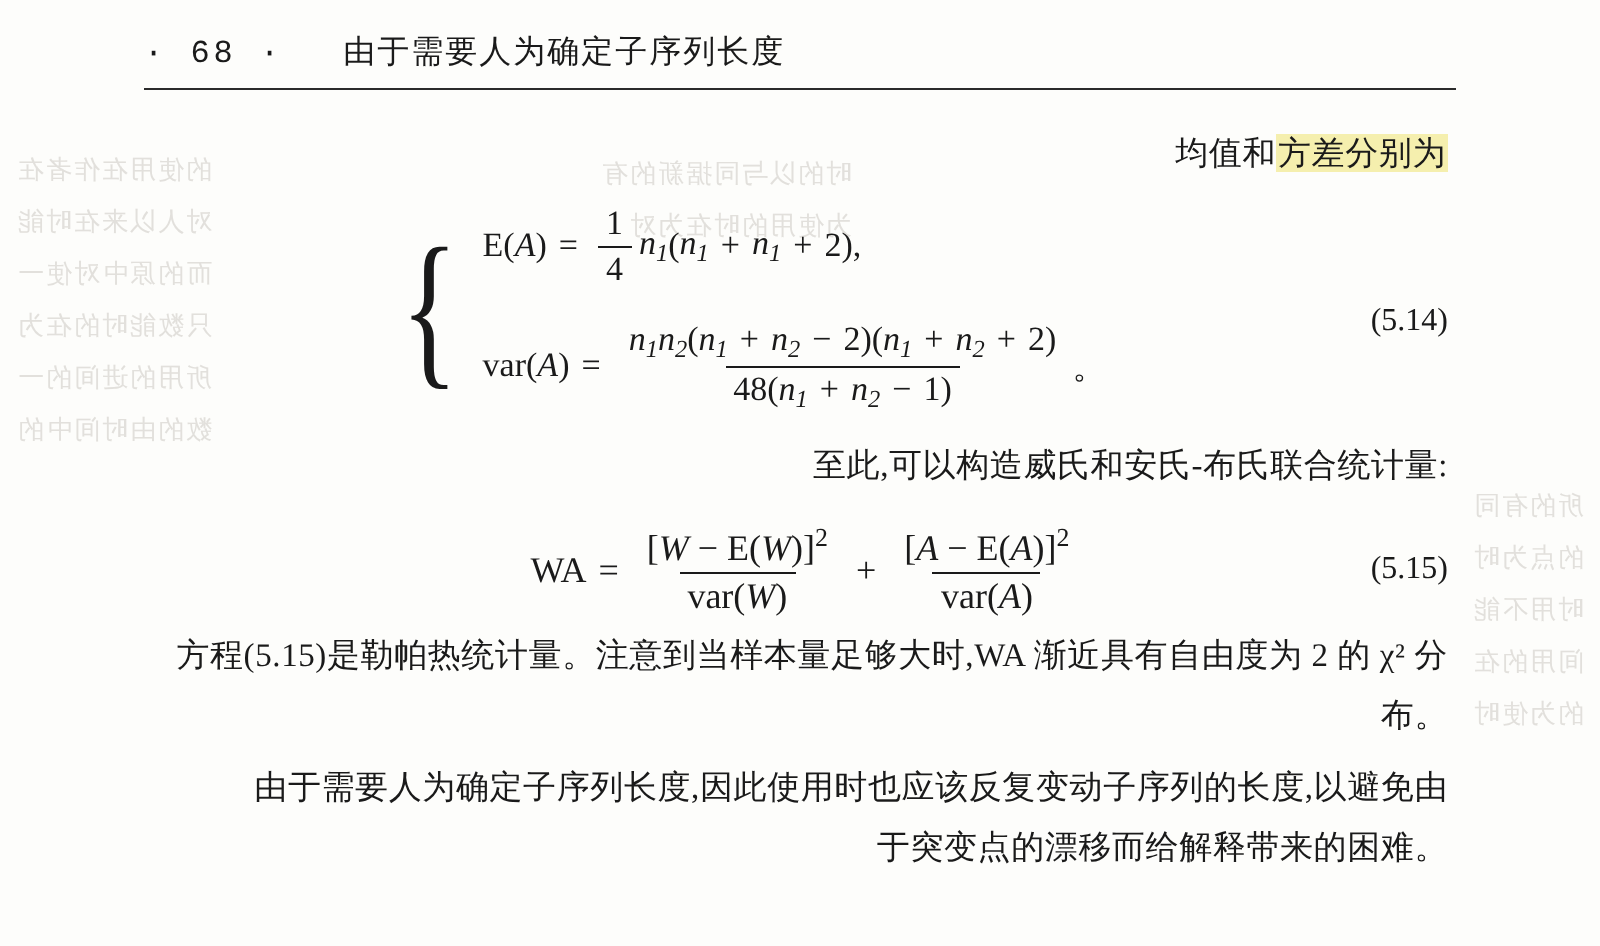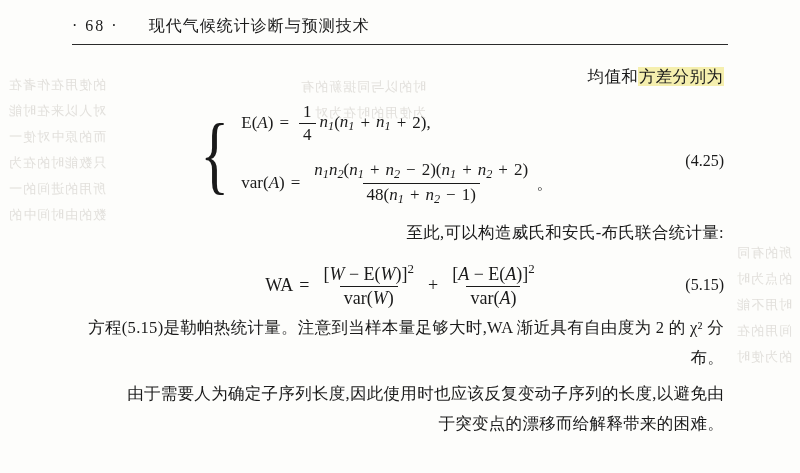--- a/index.html
+++ b/index.html
@@ -54,20 +54,21 @@
     position: absolute;
     top: 16px;
     left: 72px;
     right: 72px;
     height: 34px;
   }
   .header-inner {
     display: flex;
     align-items: baseline;
     font-size: 16px;
+    font-family: Liberation Mono, monospace;
   }
   .folio {
     letter-spacing: 2px;
     margin-right: 30px;
     white-space: nowrap;
   }
   .running-title {
     letter-spacing: 1px;
     font-size: 16px;
   }
@@ -189,21 +190,21 @@
 为使用的时在为对</div>
   <div class="ghost ghost-right">所的有同
 的点为时
 时用不能
 间用的在
 的为使时</div>
 
   <div class="header">
     <div class="header-inner">
       <span class="folio">· 68 ·</span>
-      <span class="running-title">现代气候统计诊断与预测技术</span>
+      <span class="running-title">由于需要人为确定子序列长度</span>
     </div>
   </div>
   <div class="rule"></div>
 
   <div class="body">
 
     <p class="para">
       <span>均值和</span><span class="hl">方差分别为</span>
     </p>
 
@@ -242,21 +243,21 @@
                 <span>n<span class="sub">1</span></span><span>n<span class="sub">2</span></span><span class="rm">(</span><span>n<span class="sub">1</span></span><span class="op">+</span><span>n<span class="sub">2</span></span><span class="op">−</span><span class="rm">2</span><span class="rm">)(</span><span>n<span class="sub">1</span></span><span class="op">+</span><span>n<span class="sub">2</span></span><span class="op">+</span><span class="rm">2</span><span class="rm">)</span>
               </span>
               <span class="den">
                 <span class="rm">48(</span><span>n<span class="sub">1</span></span><span class="op">+</span><span>n<span class="sub">2</span></span><span class="op">−</span><span class="rm">1)</span>
               </span>
             </span>
             <span class="sc-period">。</span>
           </span>
         </span>
       </div>
-      <span class="eq-tag" style="top:50px;">(4.25)</span>
+      <span class="eq-tag" style="top:50px;">(5.14)</span>
     </div>
 
     <p class="para" style="margin-top:12px;">至此,可以构造威氏和安氏-布氏联合统计量:</p>
 
     <div class="eq-block" style="margin-top:14px;">
       <div class="eq-center">
         <span class="eqline big">
           <span class="rm">WA</span>
           <span class="op">=</span>
           <span class="frac">

